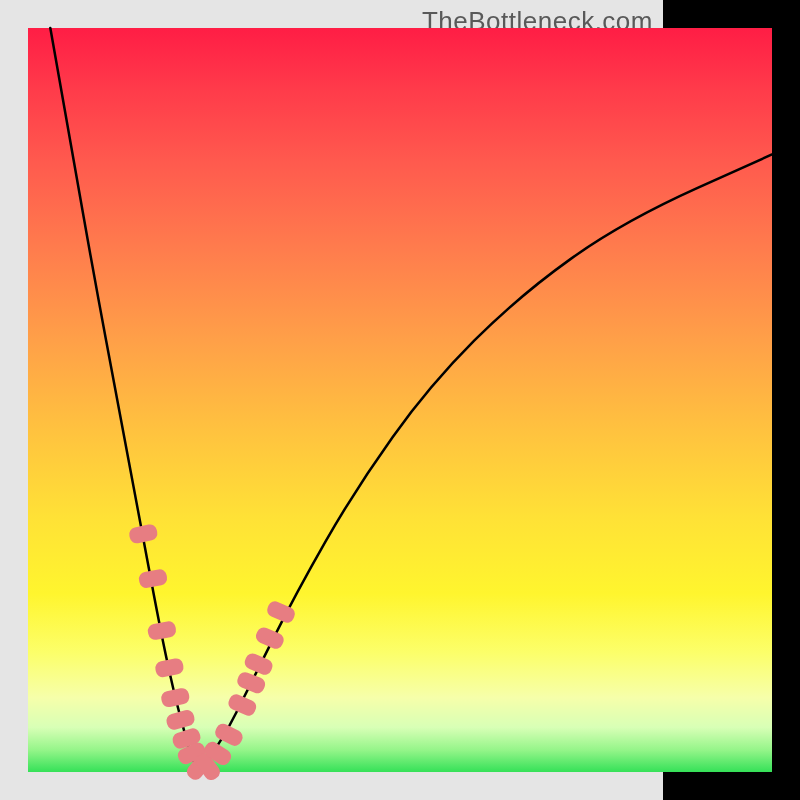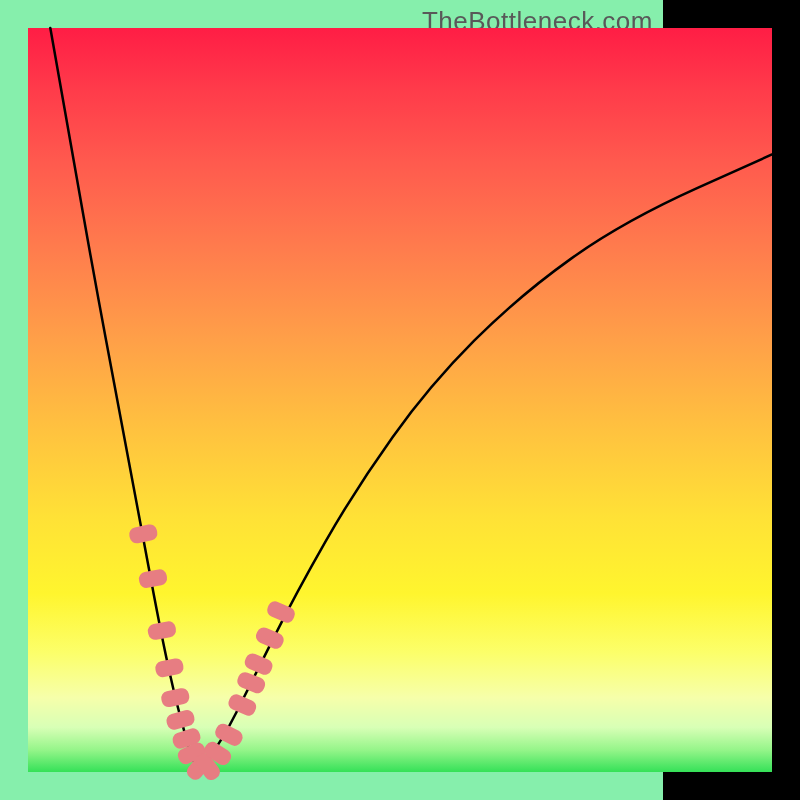--- a/index.html
+++ b/index.html
@@ -10,21 +10,21 @@
     overflow: hidden;
     background: #000;
     font-family: Arial, Helvetica, sans-serif;
   }
   .frame {
     position: absolute;
     left: 0;
     top: 0;
     width: 663px;
     height: 800px;
-    background: #86efac;
+    background: #e5e5e5;
   }
   .plot-area {
     position: absolute;
     left: 28px;
     top: 28px;
     width: 744px;
     height: 744px;
     
     background: linear-gradient(to bottom,
       #ff1d45 0%,

